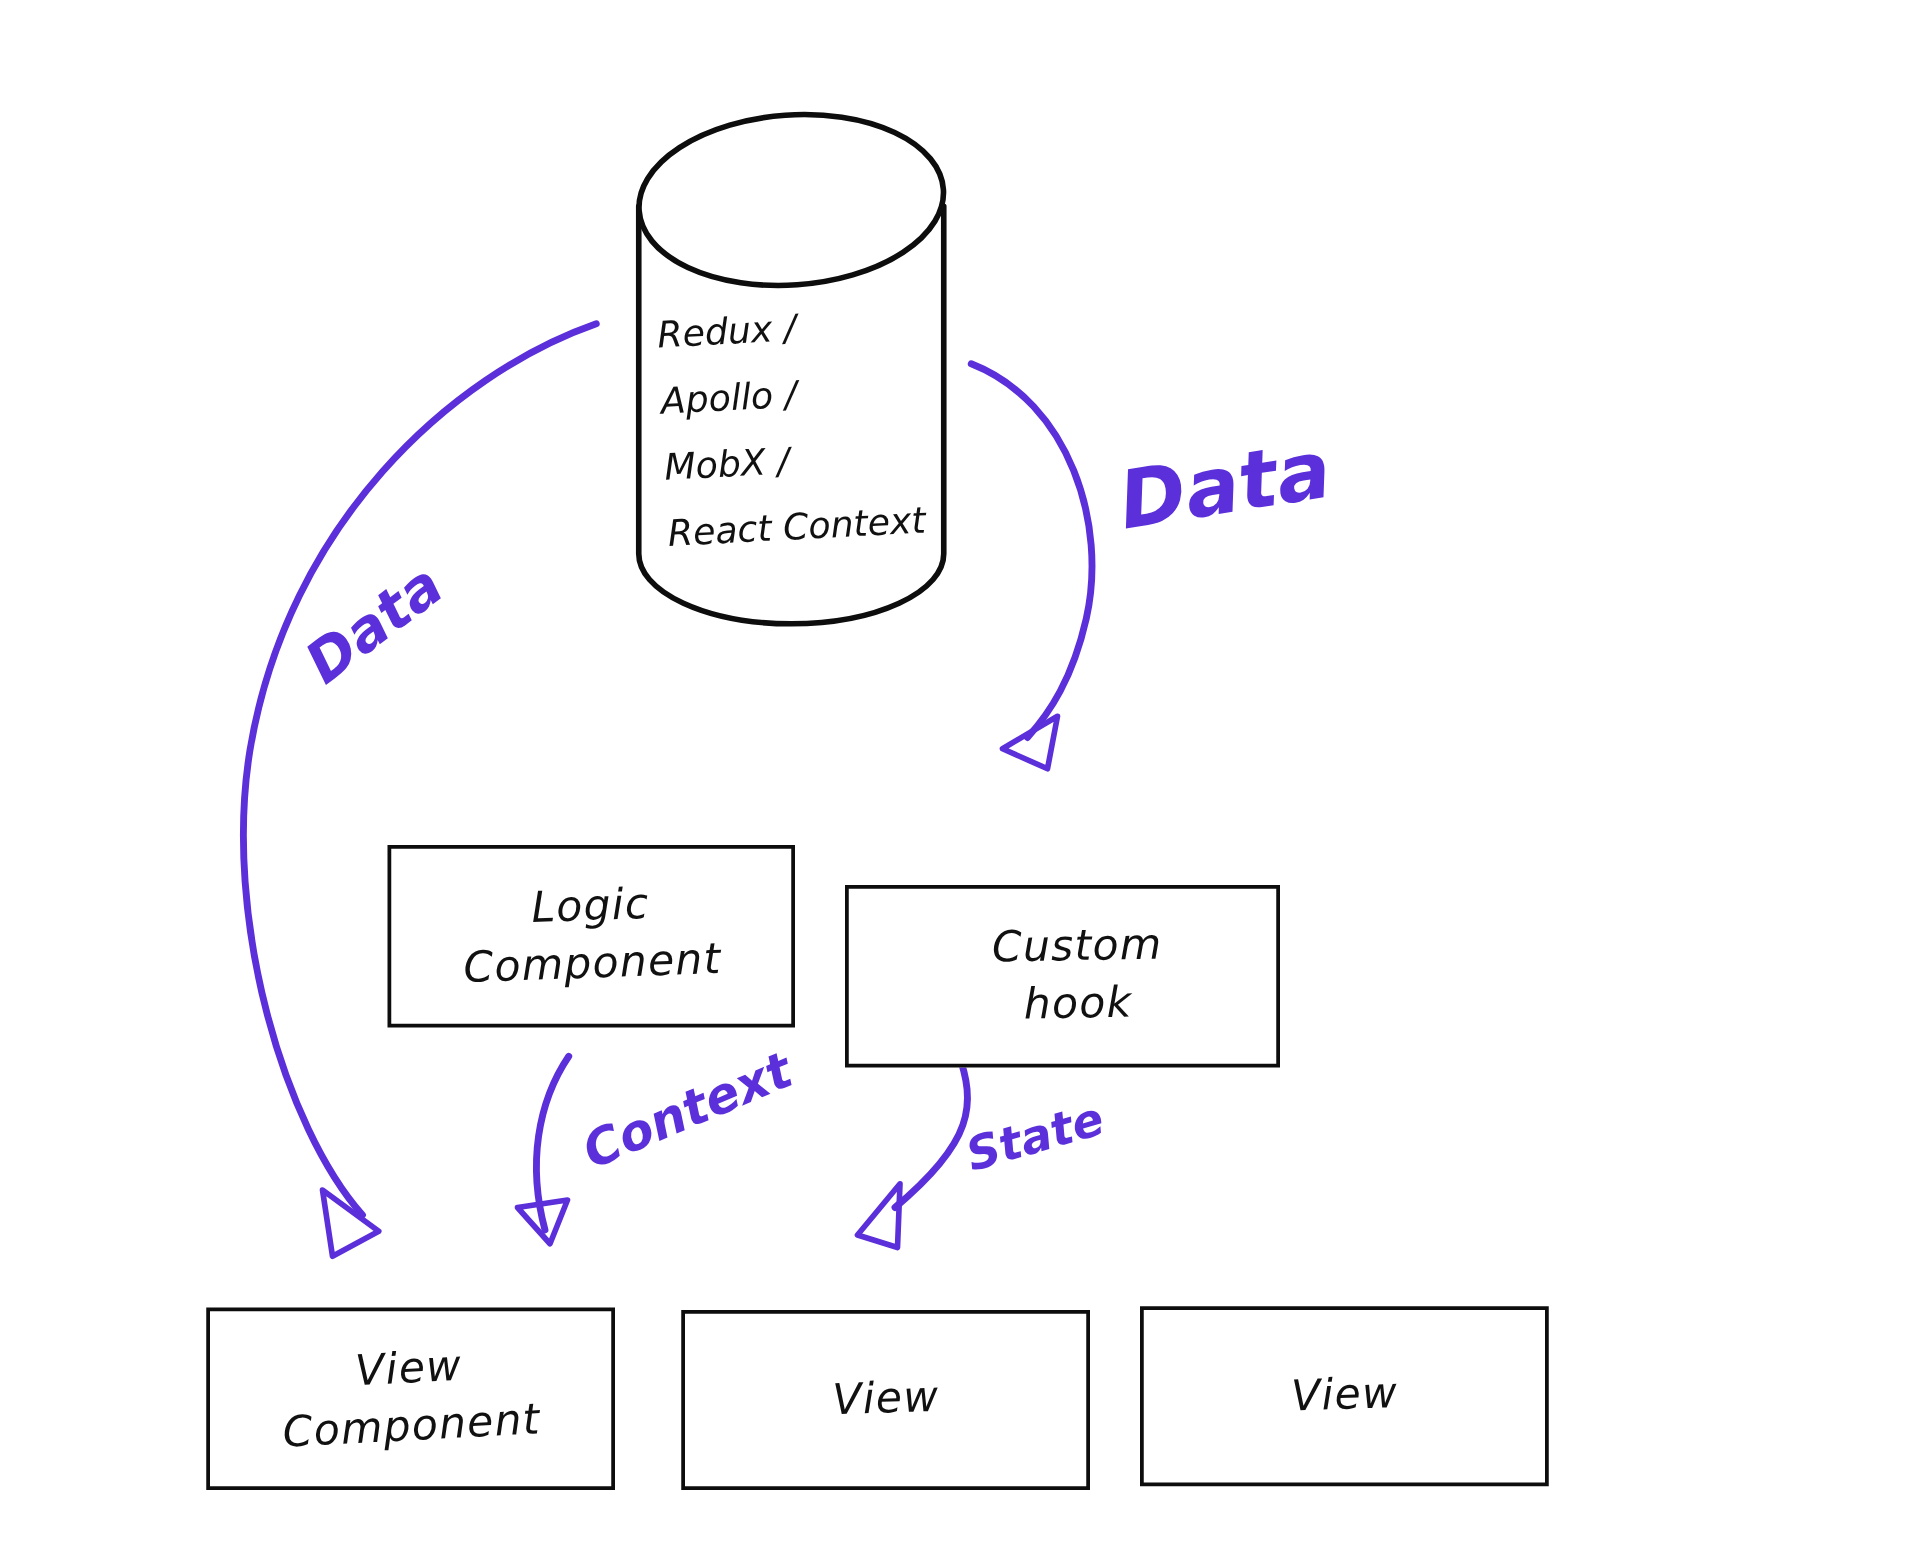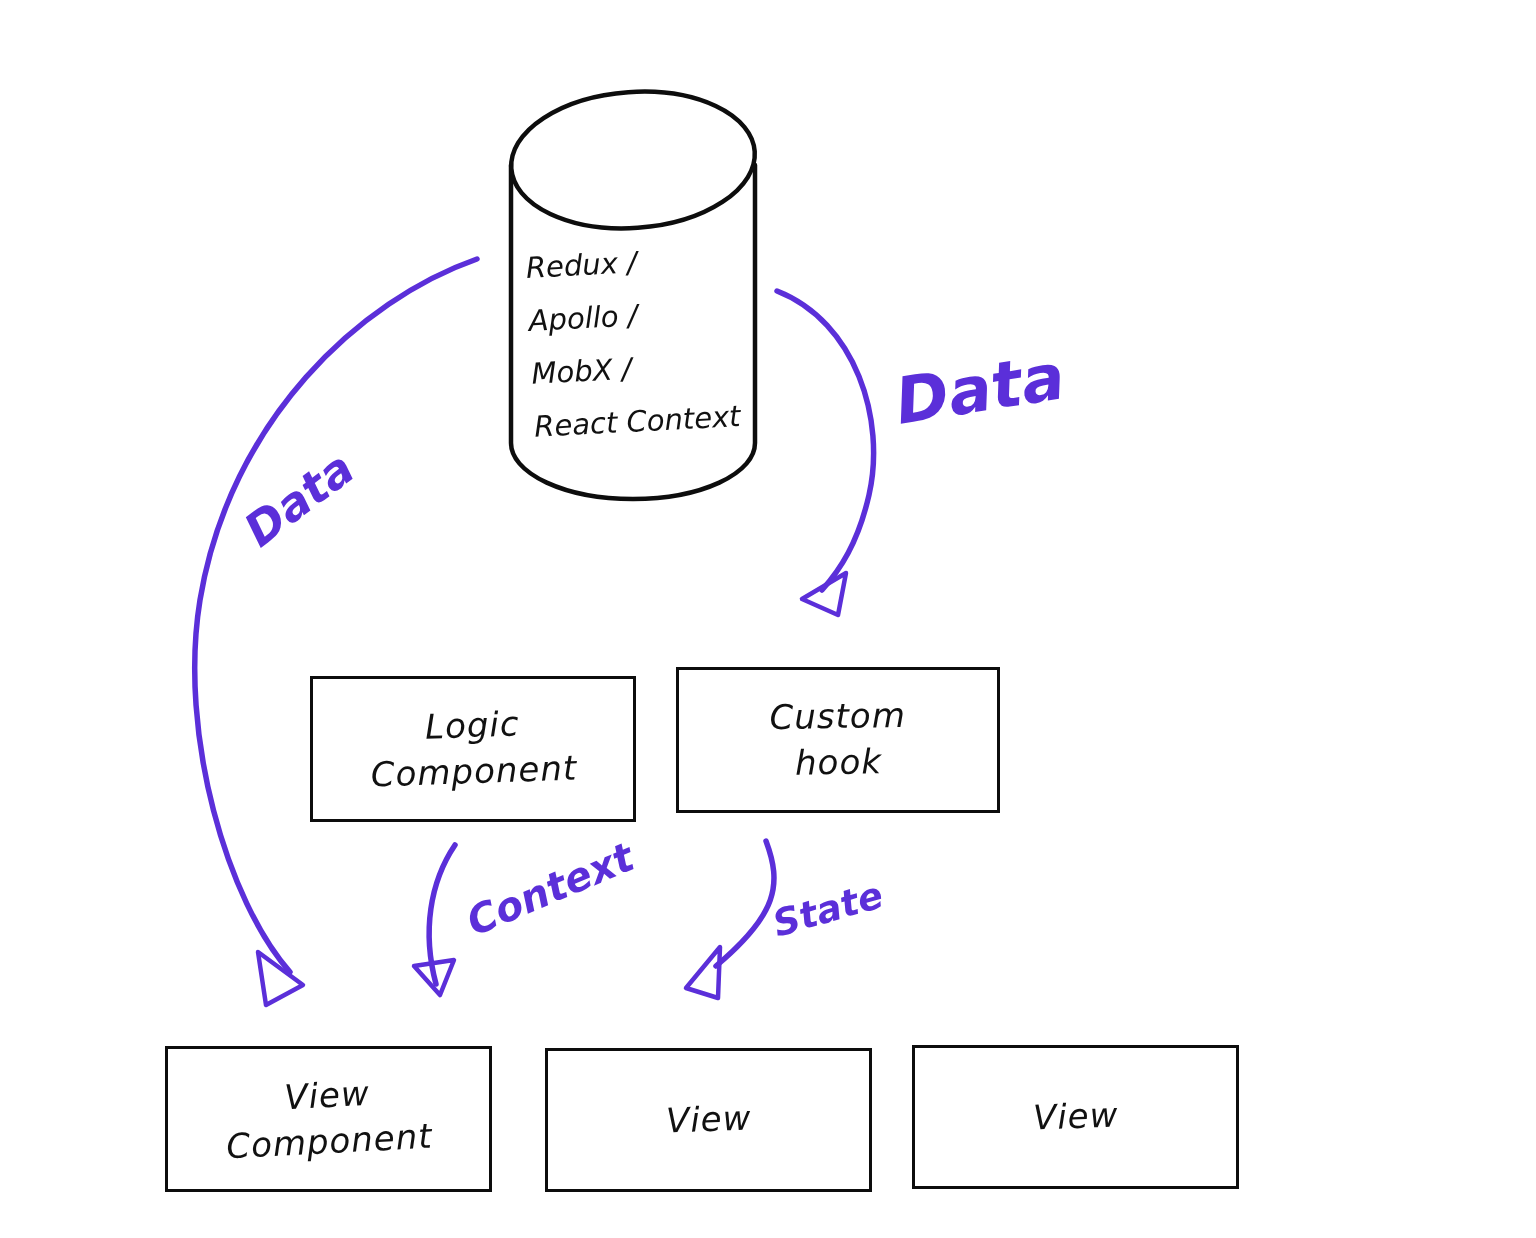--- a/index.html
+++ b/index.html
@@ -43,21 +43,21 @@
     align-items: center;
     justify-content: center;
     text-align: center;
   }
   .node .node-label {
     font-size: 34px;
     line-height: 1.35;
     letter-spacing: 1px;
   }
   .node-logic   { left: 310px; top: 676px;  width: 320px; height: 140px; }
-  .node-hook    { left: 676px; top: 667px;  width: 318px; height: 140px; }
+  .node-hook    { left: 676px; top: 708px;  width: 318px; height: 140px; padding-left: 24px; }
   .node-viewc   { left: 165px; top: 1046px; width: 321px; height: 140px; }
   .node-view2   { left: 545px; top: 1048px; width: 321px; height: 138px; }
   .node-view3   { left: 912px; top: 1045px; width: 321px; height: 138px; }
   .node-logic .node-label  { transform: rotate(-2deg); }
   .node-hook .node-label   { transform: rotate(-1deg); }
   .node-viewc .node-label  { transform: rotate(-3deg); }
   .node-view2 .node-label  { transform: rotate(-2deg); }
   .node-view3 .node-label  { transform: rotate(-2deg); }
 
   .edge-label {

